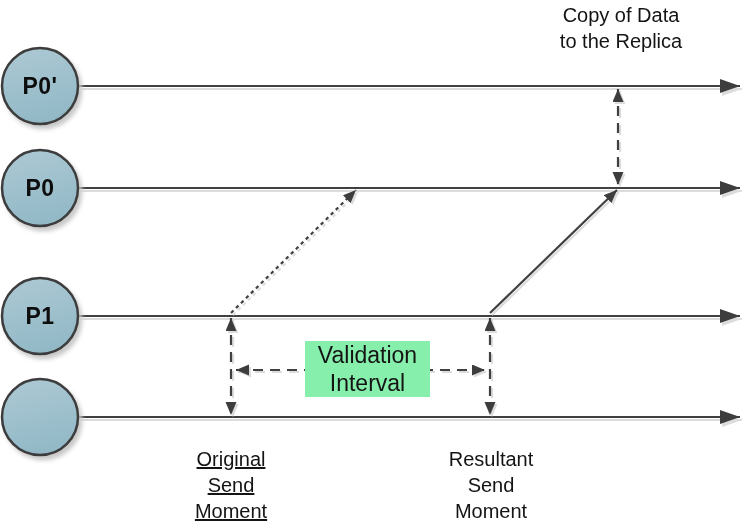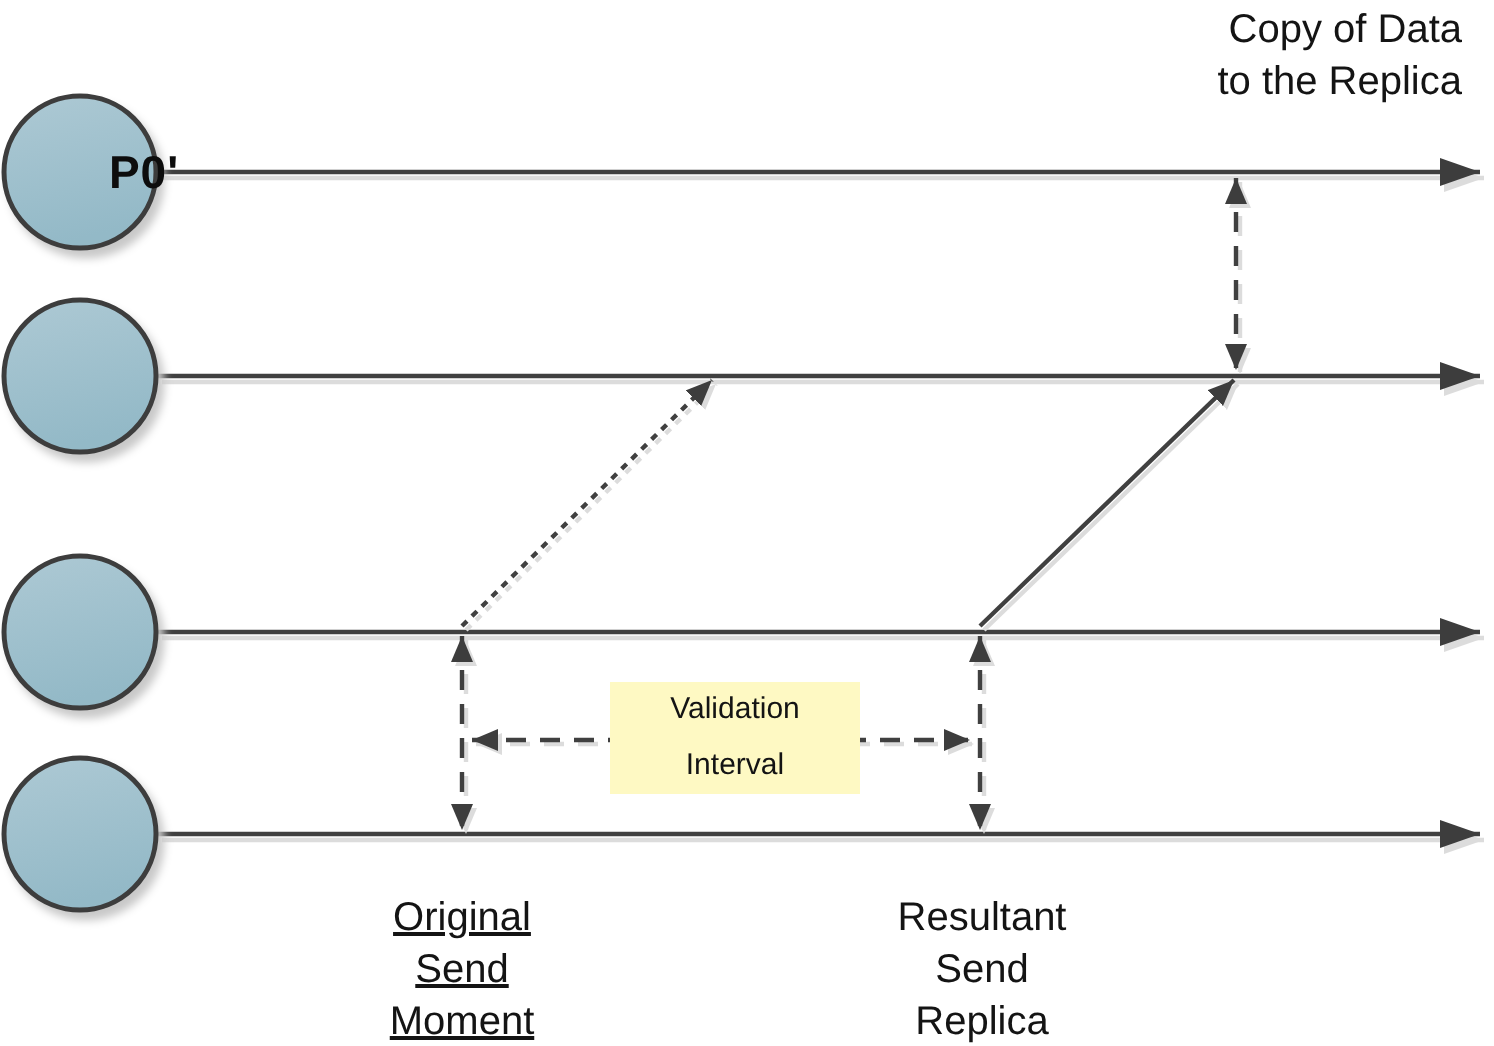--- a/index.html
+++ b/index.html
@@ -35,34 +35,32 @@
   .proc-label {
     position: absolute;
     left: 2px;
     width: 76px;
     text-align: center;
     font-weight: bold;
     font-size: 23px;
     line-height: 28px;
     color: #0d0d0d;
     letter-spacing: 0.5px;
-    margin-left: 32px;
   }
   #copy-of-data-label {
     left: 511px;
     top: 2px;
     width: 220px;
-    text-align: right;
   }
   #validation-interval-label {
     left: 305px;
     top: 341px;
     width: 125px;
-    background: #fef9c3;
-    font-size: 15px;
+    background: #86efac;
+    font-size: 23px;
     line-height: 28px;
   }
   #original-send-label {
     left: 161px;
     top: 446px;
     width: 140px;
     text-decoration: underline;
   }
   #resultant-send-label {
     left: 421px;
@@ -113,25 +111,27 @@
 
     <g class="g-circles" fill="url(#circleGrad)" stroke="#3d3d3d" stroke-width="2.5">
       <circle cx="40" cy="86" r="38"></circle>
       <circle cx="40" cy="188" r="38"></circle>
       <circle cx="40" cy="316" r="38"></circle>
       <circle cx="40" cy="417" r="38"></circle>
     </g>
   </svg>
 
   <div class="proc-label" style="top:72px">P0'</div>
+  <div class="proc-label" style="top:174px">P0</div>
+  <div class="proc-label" style="top:302px">P1</div>
 
   <div class="label" id="copy-of-data-label">Copy of Data
 to the Replica</div>
   <div class="label" id="validation-interval-label">Validation
 Interval</div>
   <div class="label" id="original-send-label">Original
 Send
 Moment</div>
   <div class="label" id="resultant-send-label">Resultant
 Send
-Replica</div>
+Moment</div>
 
 </div>
 
 </body></html>

